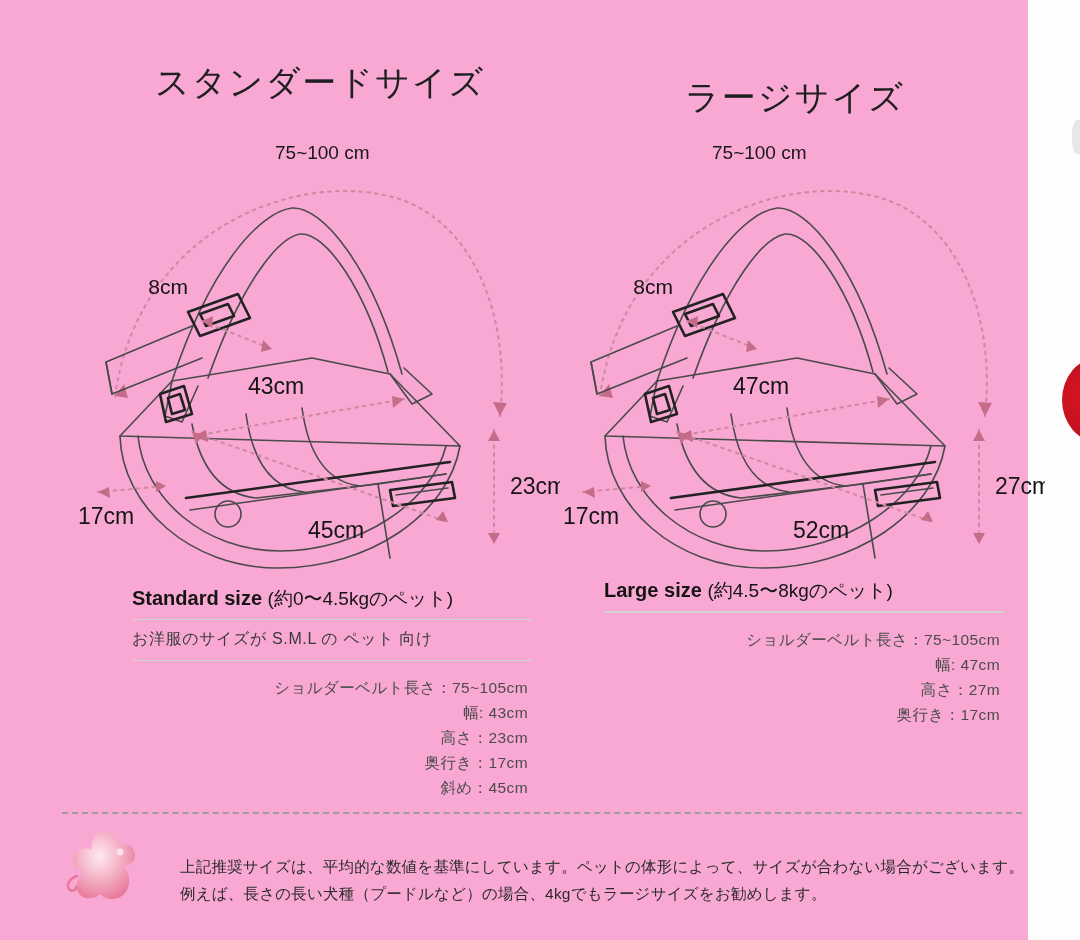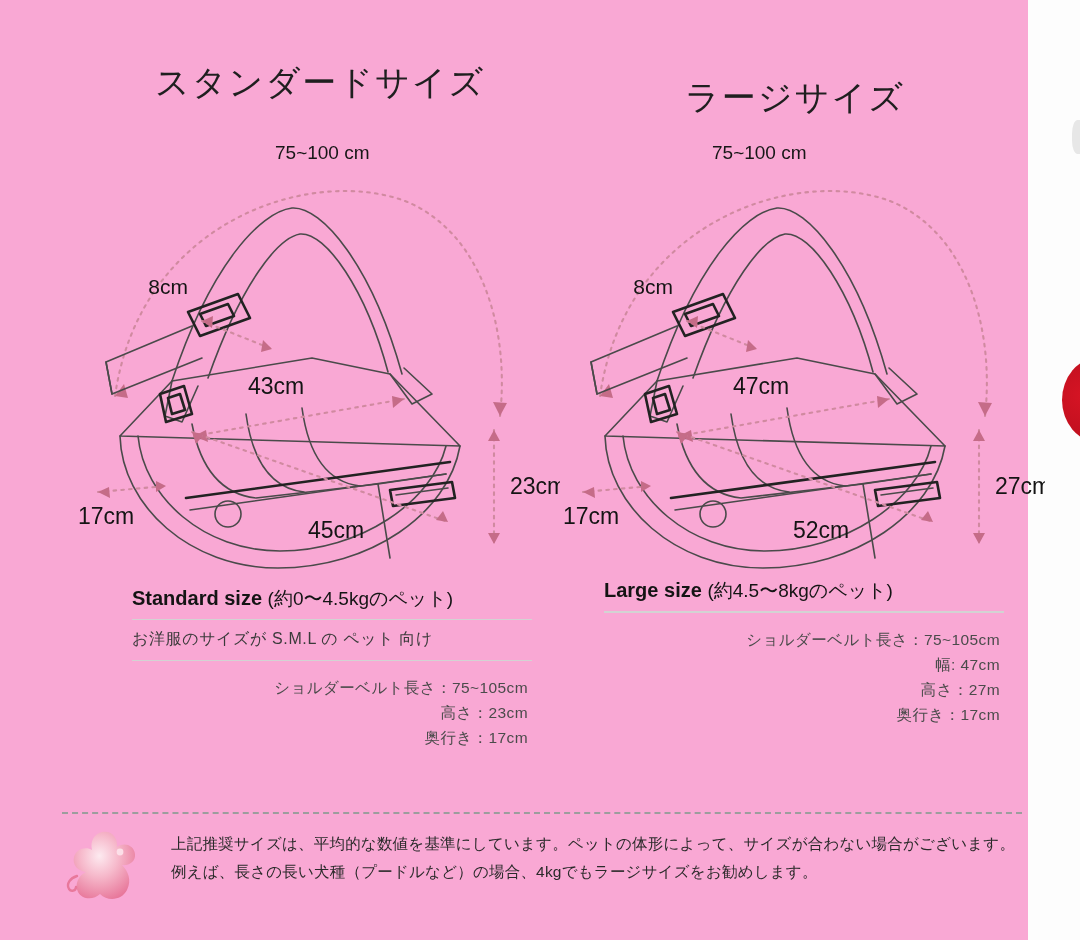--- a/index.html
+++ b/index.html
@@ -146,22 +146,22 @@
     width: 960px;
     height: 0;
     border-top: 2px dashed #9d9d9d;
   }
   #note-block {
     position: absolute;
     left: 62px;
     top: 826px;
     width: 980px;
     display: flex;
-    align-items: flex-start;
-    gap: 21px;
+    align-items: flex-end;
+    gap: 30px;
   }
   .dog-icon {
     flex: 0 0 auto;
     width: 88px;
     height: 80px;
     margin-top: 2px;
   }
   .note-lines {
     padding-top: 4px;
   }
@@ -259,22 +259,24 @@
   <div class="spec" id="spec-standard">
     <div class="spec-heading">
       <span>Standard size</span>
       <span class="weight">(約0〜4.5kgのペット)</span>
     </div>
     <div class="rule"></div>
     <div class="spec-sub">お洋服のサイズが S.M.L の ペット 向け</div>
     <div class="rule"></div>
     <ul class="spec-list">
       <li>ショルダーベルト長さ：75~105cm</li>
+      <li>幅:  43cm</li>
       <li>高さ：23cm</li>
       <li>奥行き：17cm</li>
+      <li>斜め：45cm</li>
     </ul>
   </div>
 
   <div class="col-title" id="title-large">ラージサイズ</div>
 
   <div class="diagram" id="diagram-large">
     <svg viewBox="0 0 500 430" xmlns="http://www.w3.org/2000/svg">
       <path class="arrow-dot" d="M 55 250 C 80 75, 250 20, 345 55 C 420 85, 450 180, 440 270"></path>
       <polygon class="arrow-head" points="55,250 64,238 68,252"></polygon>
       <polygon class="arrow-head" points="440,270 433,256 447,257"></polygon>

